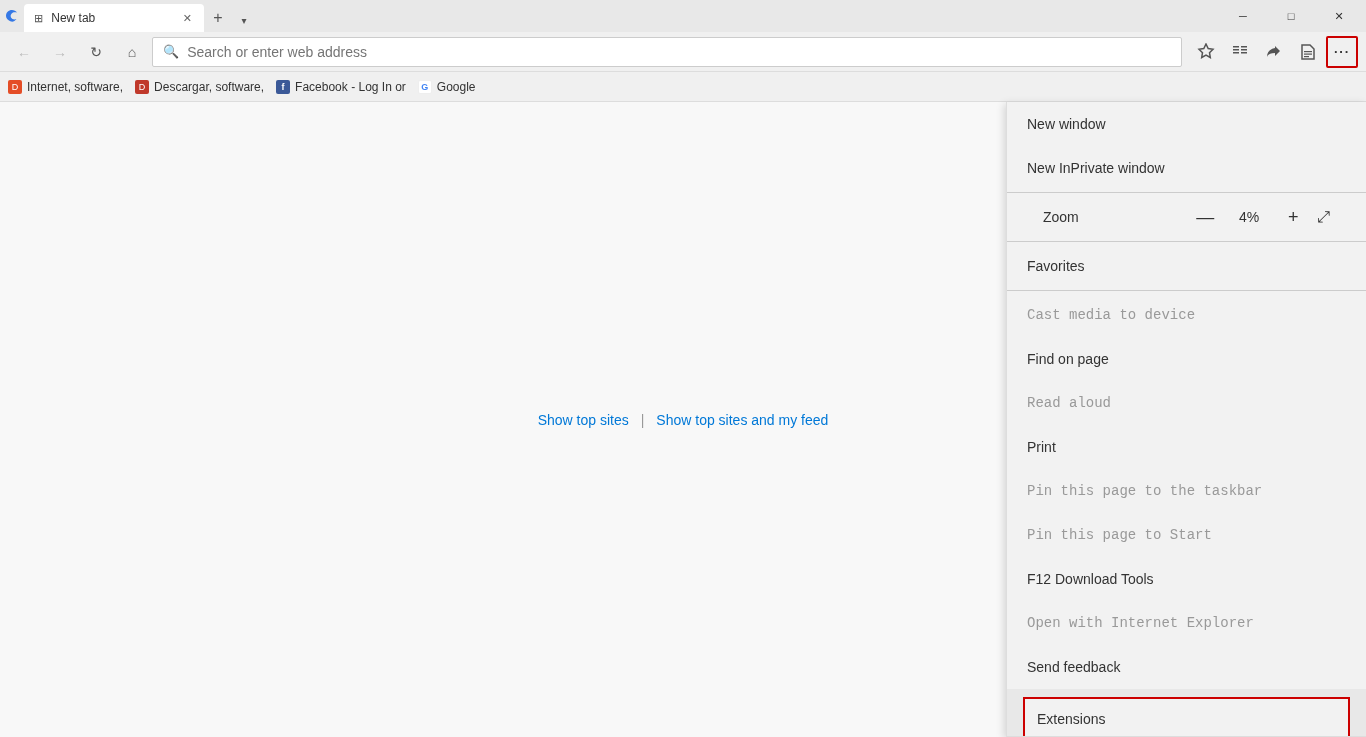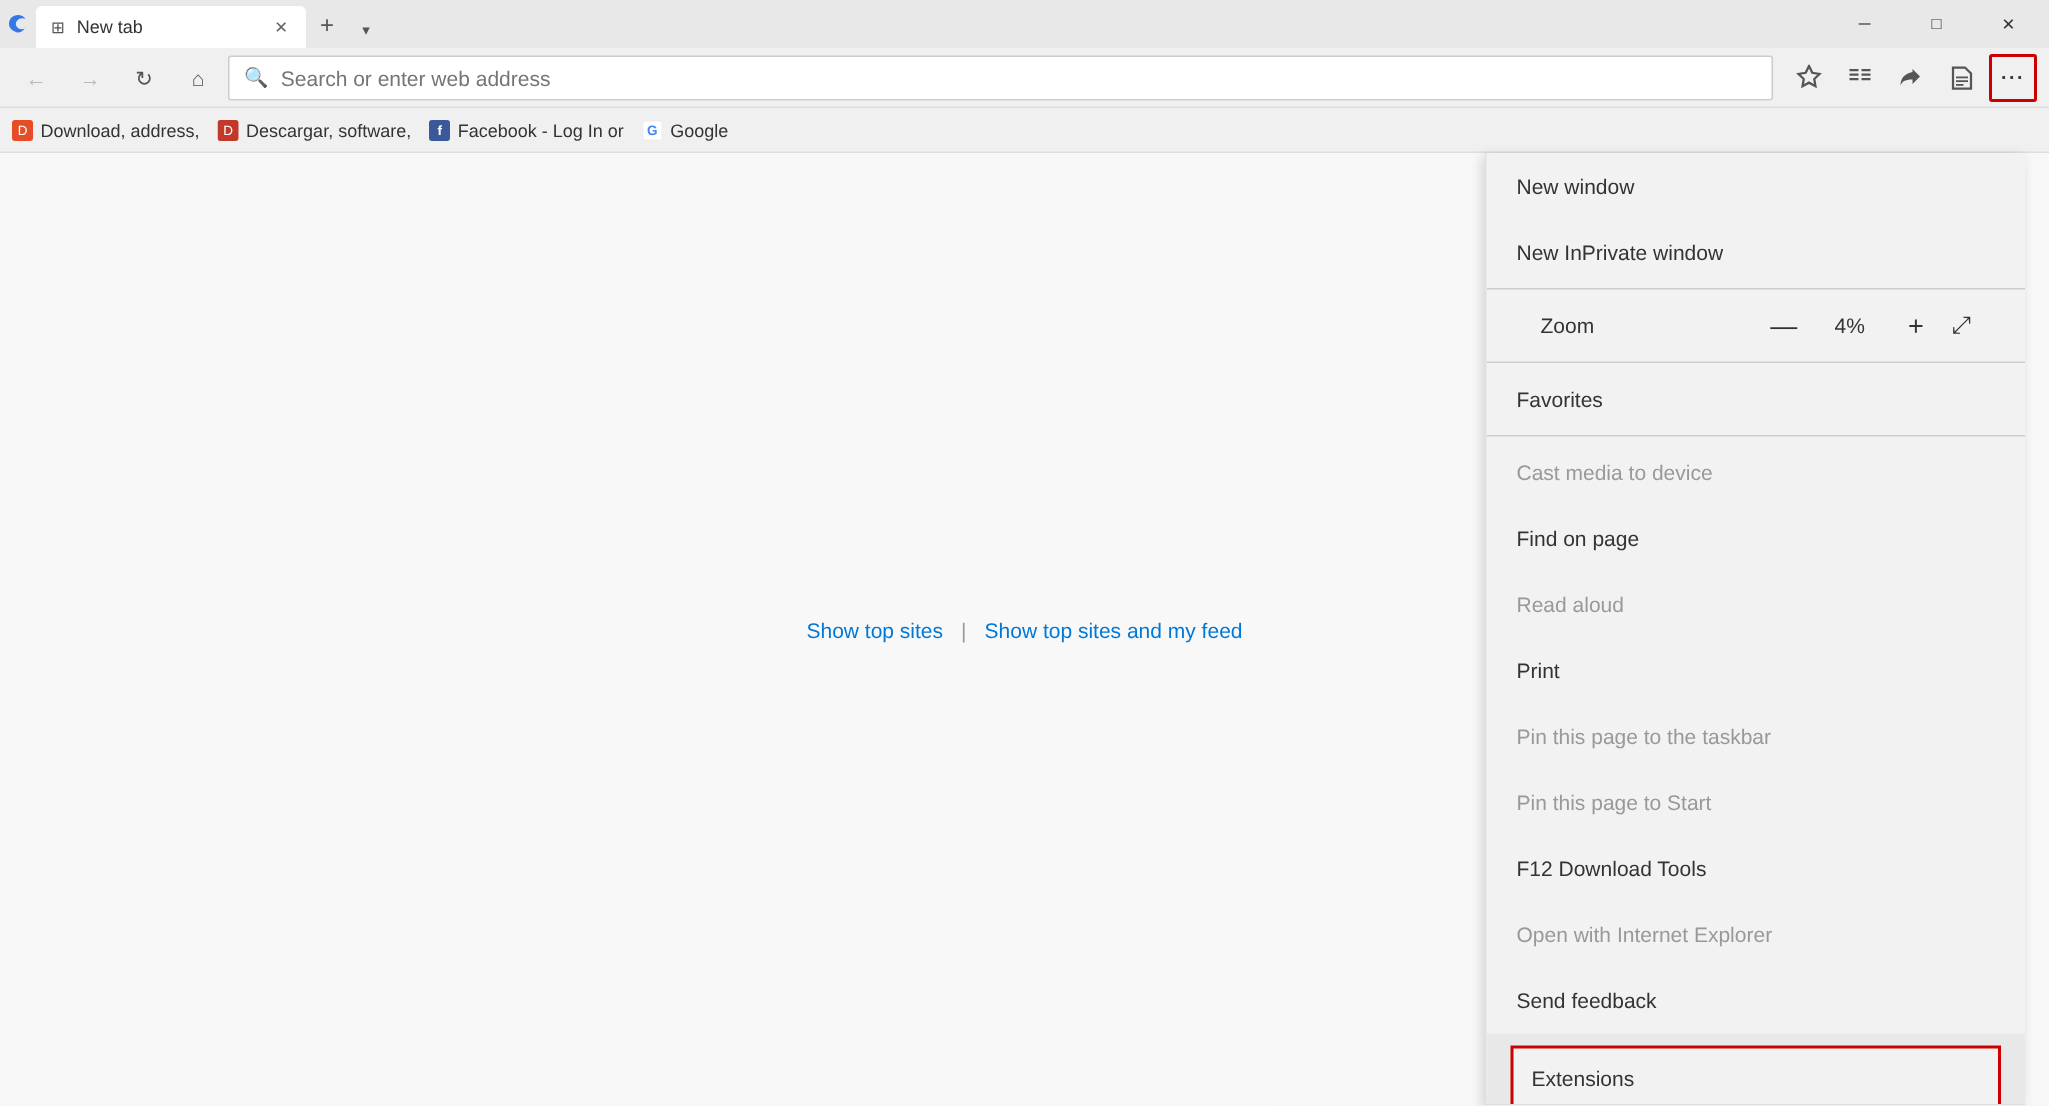--- a/index.html
+++ b/index.html
@@ -189,40 +189,40 @@
       text-decoration: none;
     }
     .show-separator {
       color: #999;
     }
 
     
     .dropdown-menu {
       position: absolute;
       top: 0;
-      right: 16px;
+      right: 0;
       width: 360px;
       background: #f2f2f2;
       border-left: 1px solid #ddd;
       border-bottom: 1px solid #ddd;
       box-shadow: -2px 2px 8px rgba(0,0,0,0.15);
       z-index: 100;
       height: 100%;
       overflow-y: auto;
     }
     .menu-item {
       display: flex;
       align-items: center;
       padding: 10px 20px;
       font-size: 14px;
       color: #333;
       cursor: pointer;
       min-height: 44px;
     }
-    .menu-item.disabled { color: #999; cursor: default; }
+    .menu-item.disabled { color: #999; cursor: default; font-family: Liberation Mono, monospace; }
     .menu-separator {
       height: 1px;
       background: #ccc;
       margin: 2px 0;
     }
     .menu-zoom {
       display: flex;
       align-items: center;
       padding: 4px 36px;
       min-height: 44px;
@@ -334,21 +334,21 @@
         <rect x="5" y="13" width="5" height="1.2" fill="#555"></rect>
       </svg>
     </div>
     <div class="toolbar-icon more-btn" style="font-size:13px; font-weight:bold; letter-spacing:1px; color:#333;">···</div>
   </div>
 </div>
 
 <div class="fav-bar">
   <div class="fav-item">
     <div class="fav-favicon" style="background:#e44d26; color:white;">D</div>
-    <span>Download, address,</span>
+    <span>Internet, software,</span>
   </div>
   <div class="fav-item">
     <div class="fav-favicon" style="background:#c0392b; color:white;">D</div>
     <span>Descargar, software,</span>
   </div>
   <div class="fav-item">
     <div class="fav-favicon" style="background:#3b5998; color:white; font-weight:bold;">f</div>
     <span>Facebook - Log In or</span>
   </div>
   <div class="fav-item">

